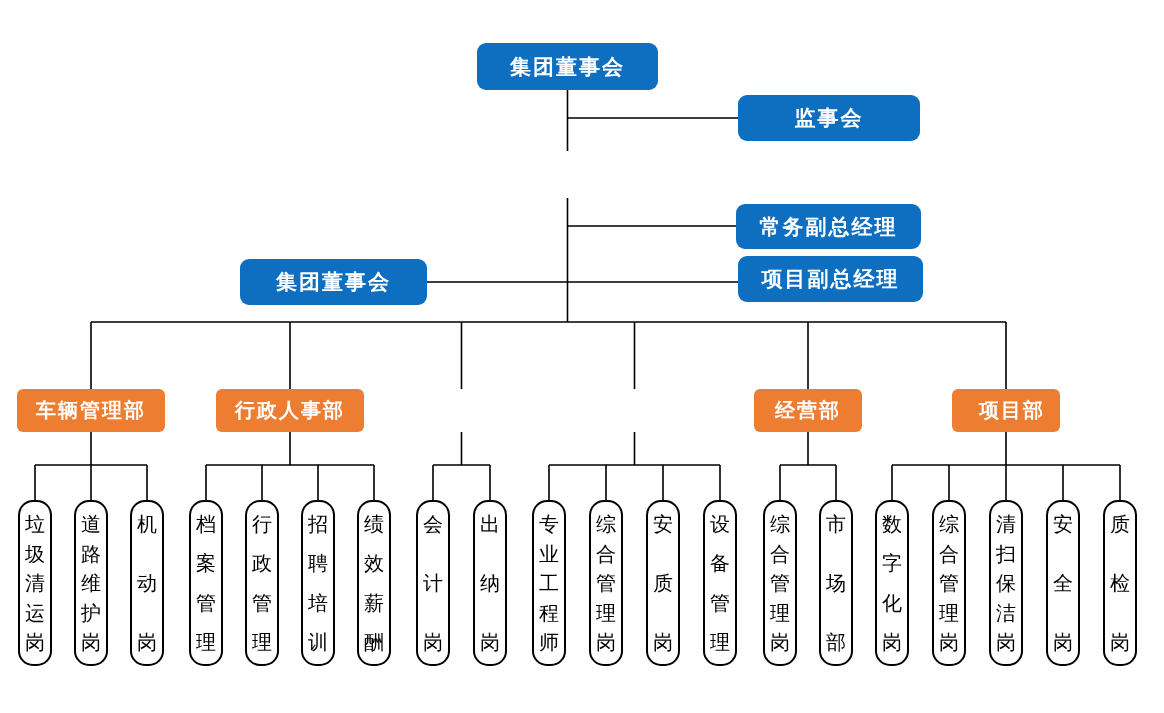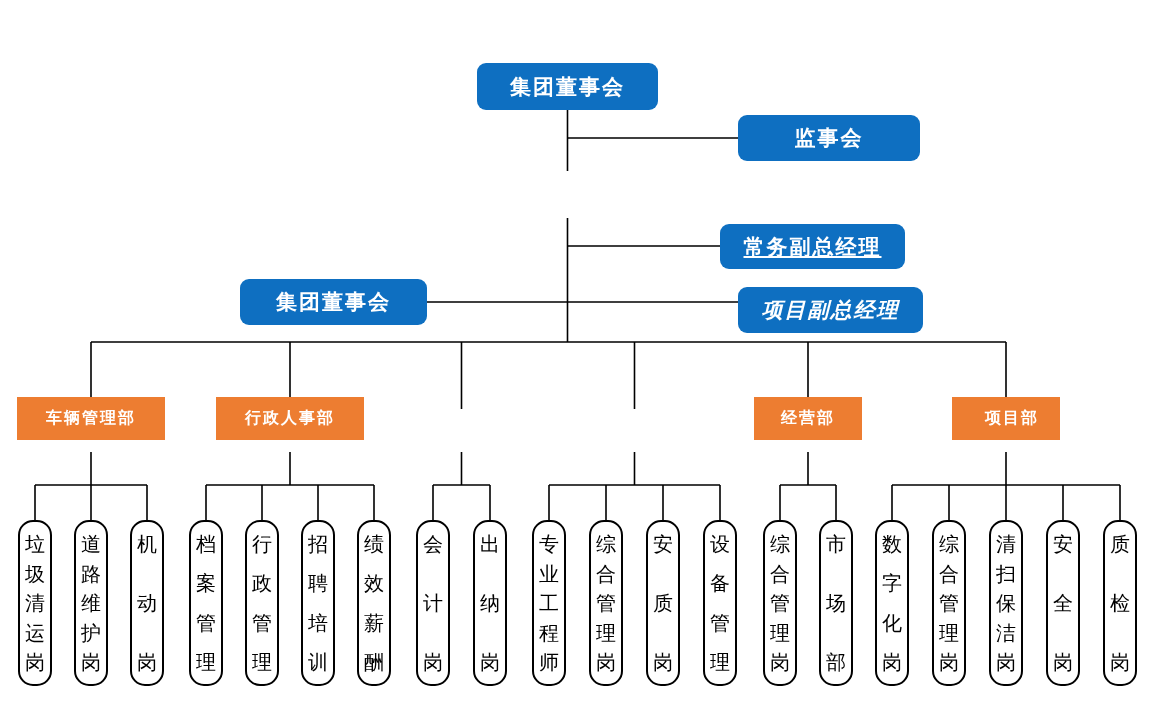--- a/index.html
+++ b/index.html
@@ -2,43 +2,43 @@
 <html style="--blue: #0e6fc1; --orange: #ed7d31; --line: #000000; --leaf-border: #000000; --leaf-bg: #ffffff; --text-light: #ffffff; --text-dark: #000000; --background: #ffffff;"><head>
 <meta charset="utf-8">
 <style>
   * { margin: 0; padding: 0; box-sizing: border-box; }
   html, body {
     width: 1164px; height: 713px;
     background: var(--background, #ffffff);
     font-family: "Liberation Sans", "DejaVu Sans", sans-serif;
     overflow: hidden;
   }
-  .chart { position: relative; width: 1164px; height: 501px; margin-top: 20px; }
+  .chart { position: relative; width: 1164px; height: 501px; }
   svg.lines { position: absolute; left: 0; top: 0; width: 1164px; height: 713px; }
   svg.lines path {
     stroke: var(--line, #000000);
     stroke-width: 1.6;
     fill: none;
   }
   .node {
     position: absolute;
     display: flex; align-items: center; justify-content: center;
     color: var(--text-light, #ffffff);
     font-weight: bold;
     font-size: 21px;
     letter-spacing: 2px;
     border-radius: 9px;
     white-space: nowrap;
   }
   .blue { background: var(--blue, #0e6fc1); }
   .orange {
     background: var(--orange, #ed7d31);
-    top: 377px; height: 43px;
-    font-size: 16px;
-    border-radius: 0;
+    top: 389px; height: 43px;
+    font-size: 20px;
+    border-radius: 6px;
   }
   .leaf {
     position: absolute;
     top: 500px; width: 34px; height: 166px;
     background: var(--leaf-bg, #ffffff);
     border: 2px solid var(--leaf-border, #000000);
     border-radius: 15px;
     color: var(--text-dark, #000000);
     font-size: 20px; line-height: 1; font-weight: 500;
     display: flex; flex-direction: column;
@@ -63,23 +63,23 @@
       M91 432 V465 M35 465 H147 M35 465 V500 M91 465 V500 M147 465 V500
       M290 432 V465 M206 465 H374 M206 465 V500 M262 465 V500 M318 465 V500 M374 465 V500
       M461.5 432 V465 M433 465 H490 M433 465 V500 M490 465 V500
       M634.5 432 V465 M549 465 H720 M549 465 V500 M606 465 V500 M663 465 V500 M720 465 V500
       M808 432 V465 M780 465 H836 M780 465 V500 M836 465 V500
       M1006 432 V465 M892 465 H1120 M892 465 V500 M949 465 V500 M1006 465 V500 M1063 465 V500 M1120 465 V500"></path>
   </svg>
 
   <div class="node blue" style="left:477px; top:43px; width:181px; height:47px;">集团董事会</div>
   <div class="node blue" style="left:738px; top:95px; width:182px; height:46px;">监事会</div>
-  <div class="node blue" style="left:720px; top:204px; width:185px; height:45px;text-decoration:underline;">常务副总经理</div>
+  <div class="node blue" style="left:736px; top:204px; width:185px; height:45px;">常务副总经理</div>
   <div class="node blue" style="left:240px; top:259px; width:187px; height:46px;">集团董事会</div>
-  <div class="node blue" style="left:738px; top:267px; width:185px; height:46px;font-style:italic;">项目副总经理</div>
+  <div class="node blue" style="left:738px; top:256px; width:185px; height:46px;">项目副总经理</div>
 
   <div class="node orange" style="left:17px; width:148px;">车辆管理部</div>
   <div class="node orange" style="left:216px; width:148px;">行政人事部</div>
   <div class="node orange" style="left:754px; width:108px;">经营部</div>
   <div class="node orange" style="left:952px; width:108px;padding-left:12px;">项目部</div>
 
   <div class="leaf vtext" style="left:18px;">
       <span>垃</span>
       <span>圾</span>
       <span>清</span>

